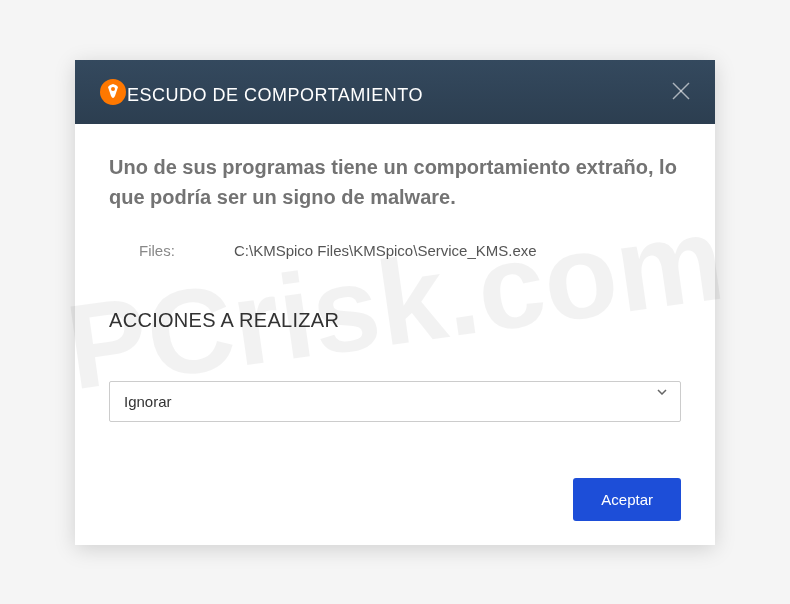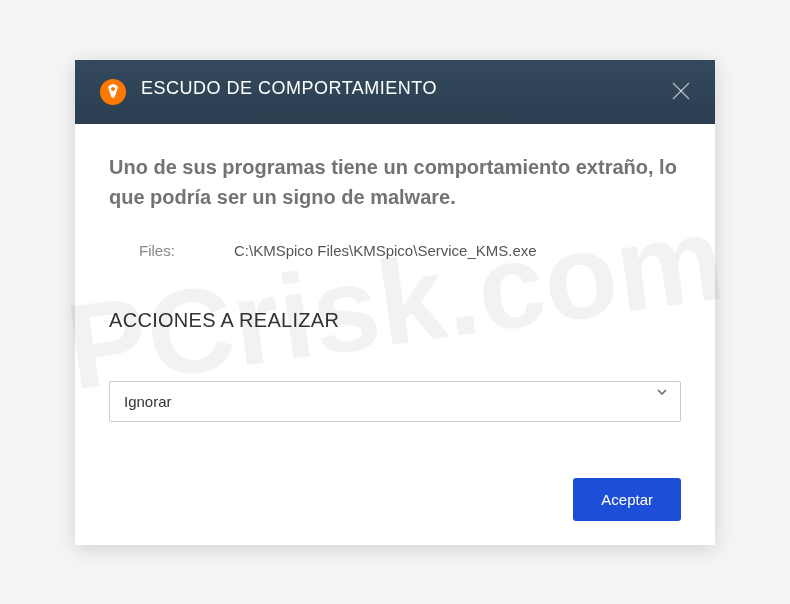--- a/index.html
+++ b/index.html
@@ -43,22 +43,21 @@
       background: #2c3e50;
       background: linear-gradient(to bottom, #34495e, #2c3e50);
       padding: 18px 24px;
       display: flex;
       align-items: center;
       justify-content: space-between;
     }
     
     .header-left {
       display: flex;
-      align-items: flex-start;
-      gap: 14px;
+      align-items: flex-end;
     }
     
     .logo {
       width: 28px;
       height: 28px;
       display: flex;
       align-items: center;
       justify-content: center;
     }
     

